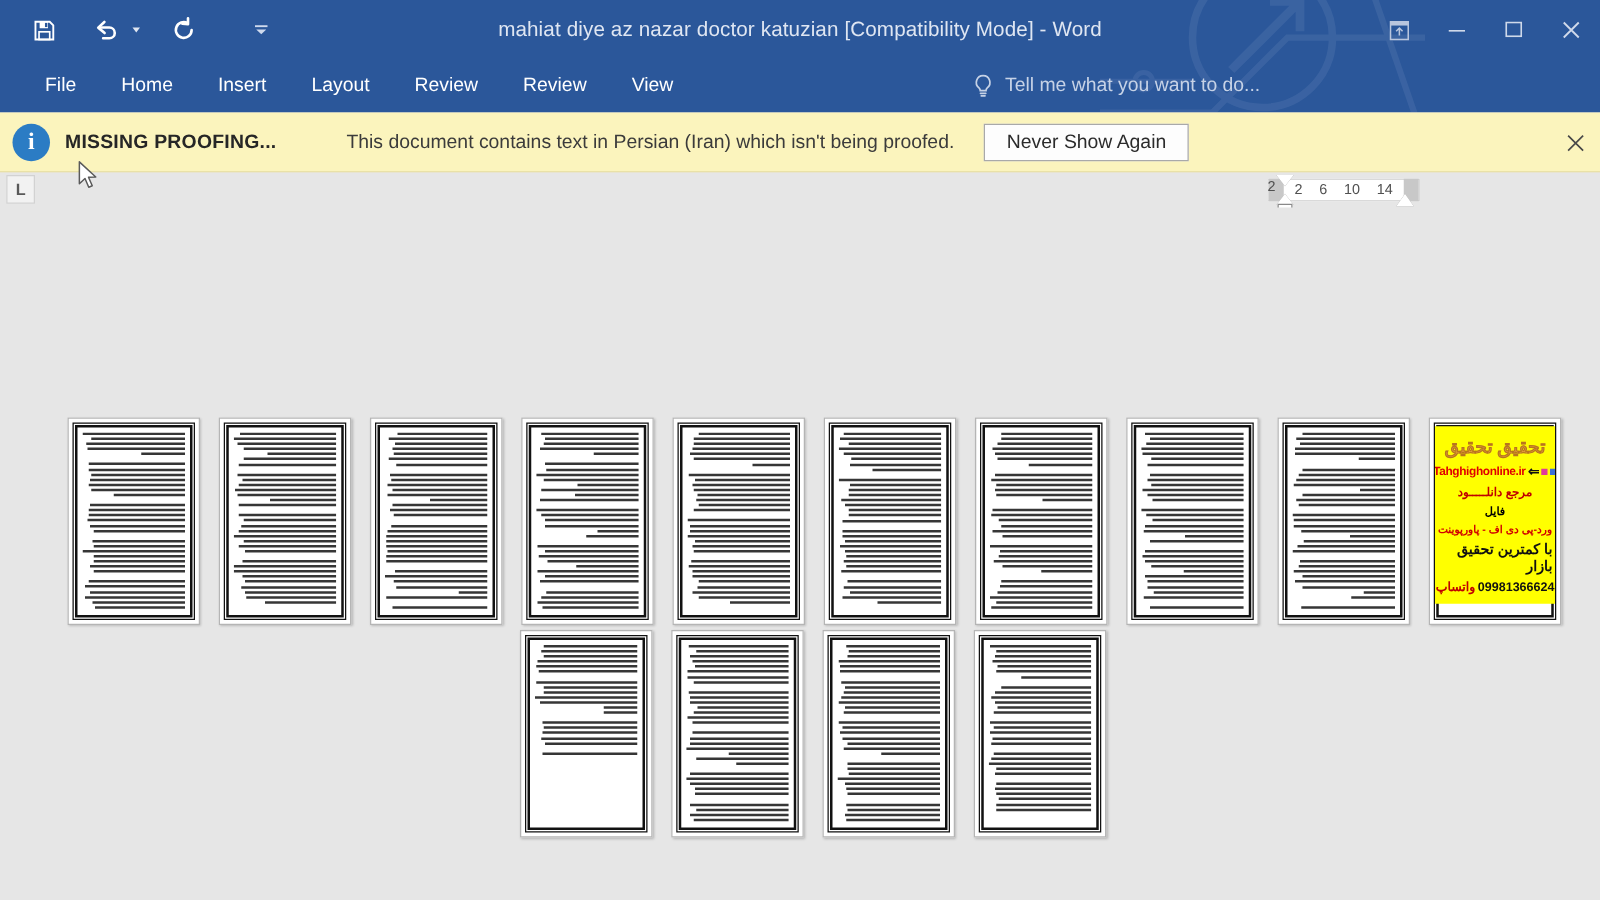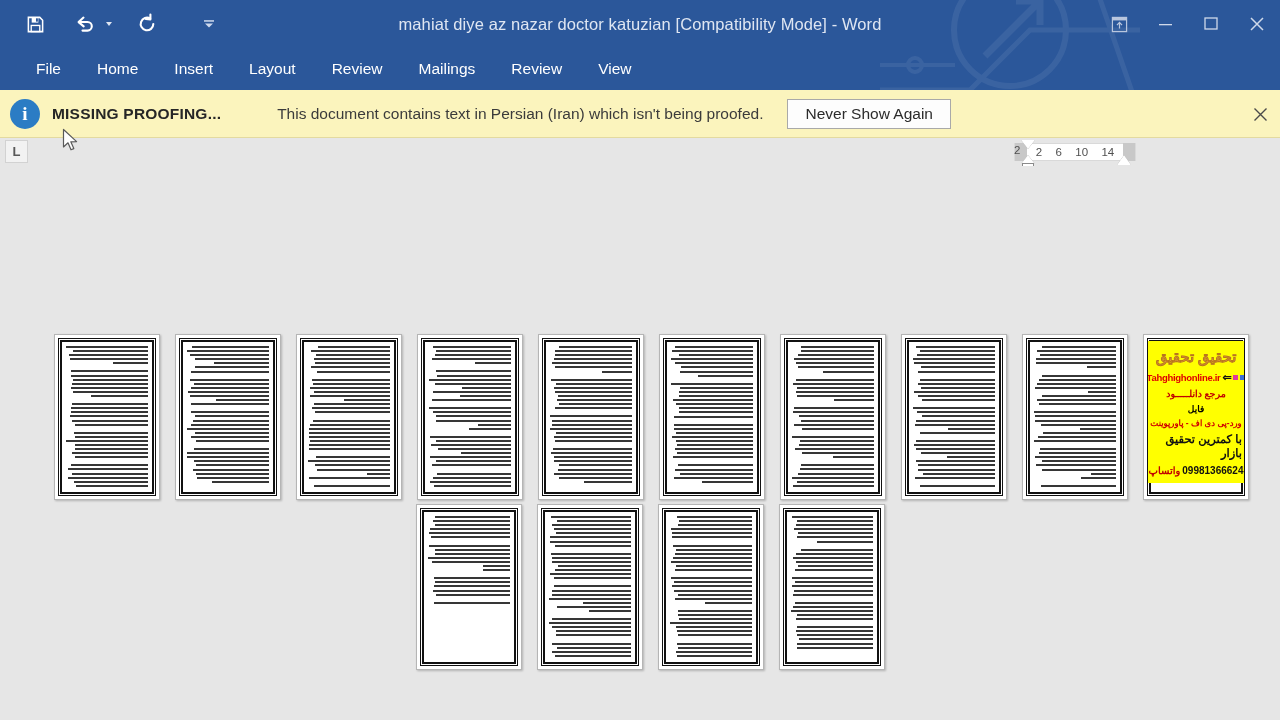--- a/index.html
+++ b/index.html
@@ -339,30 +339,34 @@
     <div class="tab">
         <span>Insert</span>
       </div>
     <div class="tab">
         <span>Layout</span>
       </div>
     <div class="tab">
         <span>Review</span>
       </div>
     <div class="tab">
-        <span>Mailings</span>
-      </div>
-    <div class="tab">
         <span>Review</span>
       </div>
     <div class="tab">
         <span>View</span>
       </div>
   </div>
 
+  <div id="tellme">
+    <svg width="17" height="20" viewBox="0 0 17 20">
+      <path d="M8.5 1.6 a5.4 5.4 0 0 1 3.3 9.7 c-.7.6-.95 1.2-1 2.1 h-4.6 c-.05-.9-.3-1.5-1-2.1 A5.4 5.4 0 0 1 8.5 1.6 z" fill="none" stroke="#c6d2e6" stroke-width="1.4"></path>
+      <path d="M6.4 15.6 h4.2 M7 17.6 h3" stroke="#c6d2e6" stroke-width="1.4" stroke-linecap="round"></path>
+    </svg>
+    <span>Tell me what you want to do...</span>
+  </div>
 
 </div>
 
 <div id="msgbar">
   <div id="msg-info-icon">i</div>
   <div id="msg-label">MISSING PROOFING...</div>
   <div id="msg-text">This document contains text in Persian (Iran) which isn't being proofed.</div>
   <div id="msg-btn">Never Show Again</div>
   <div id="msg-close">
     <svg width="15" height="15" viewBox="0 0 15 15">

